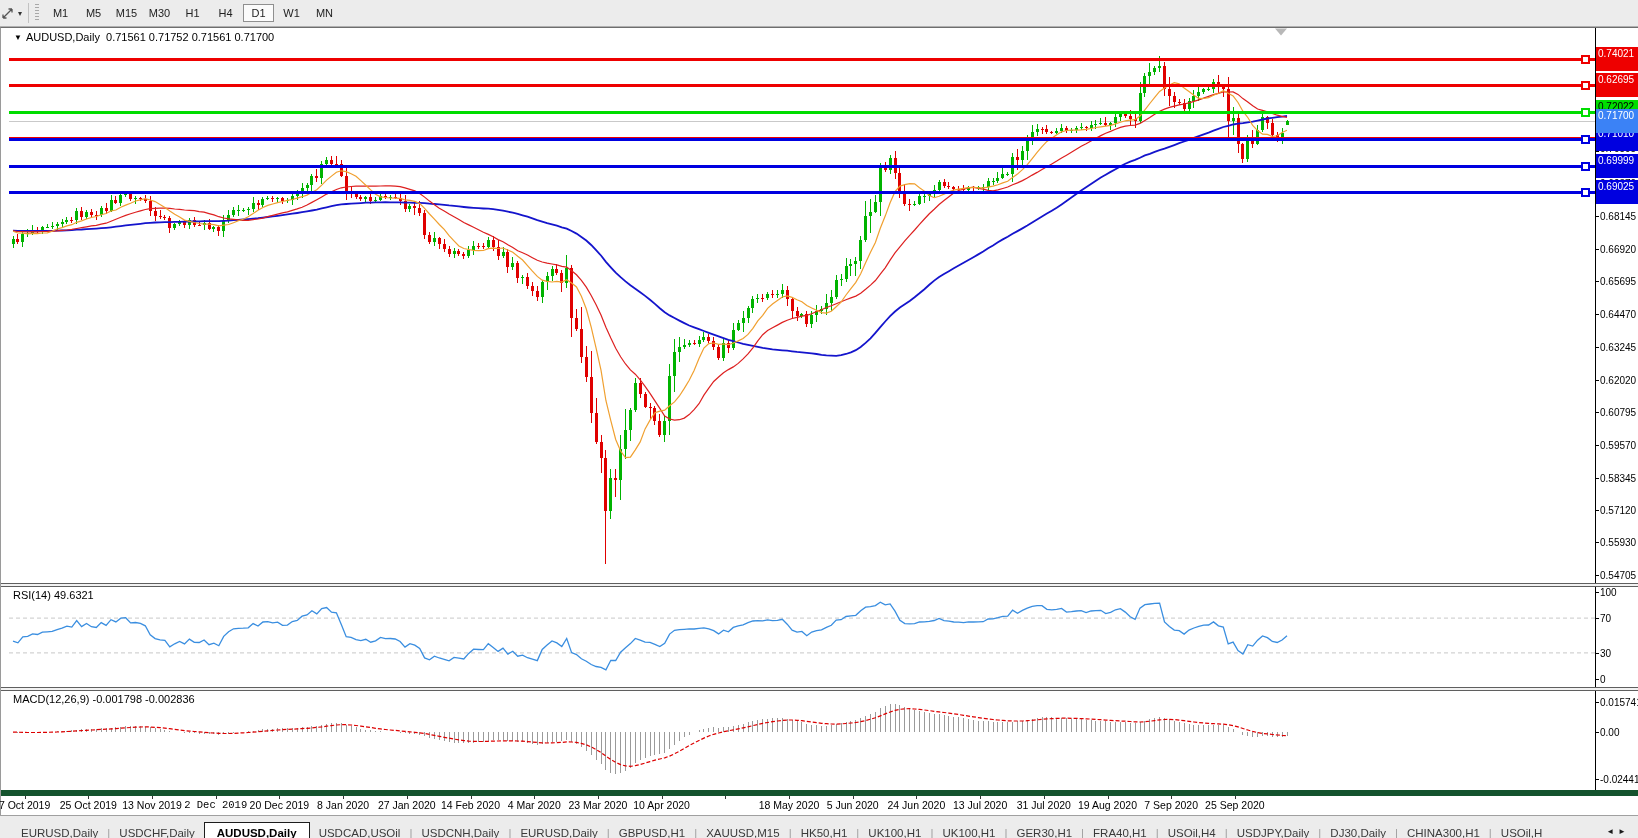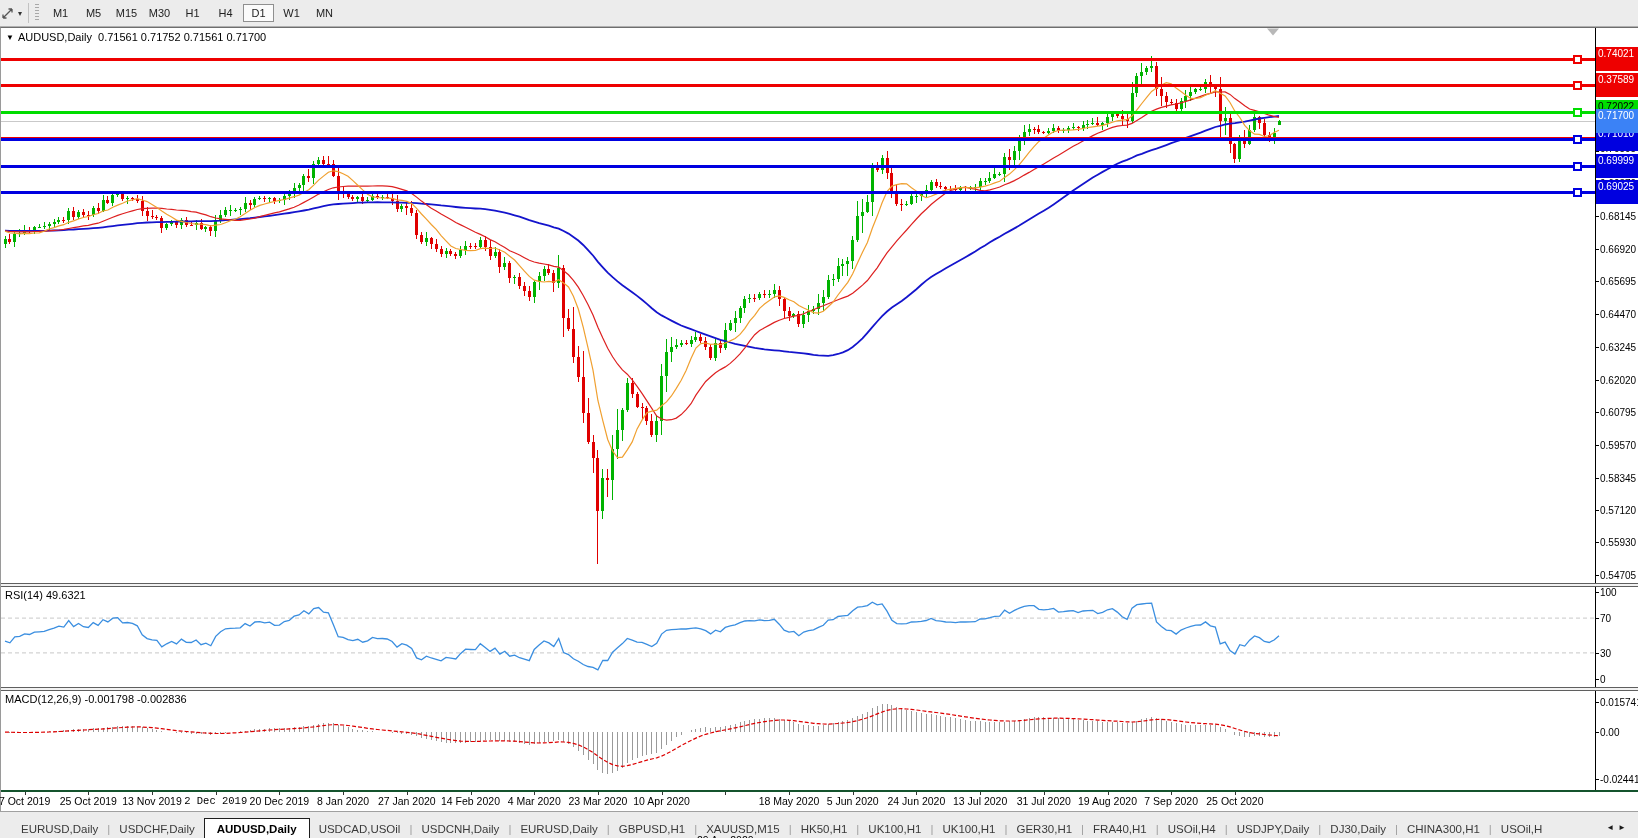--- a/index.html
+++ b/index.html
@@ -8,33 +8,33 @@
   .toolbar{height:26px;border-bottom:1px solid #b0b0b0;background:#ececec;display:flex;align-items:center;}
   .icon-btn{display:flex;align-items:center;padding:2px 2px 2px 0;margin-left:1px;}
   .icon-btn .caret{font-size:8px;color:#333;margin-left:2px;}
   .vsep{width:1px;height:20px;background:#c2c2c2;margin:0 4px;}
   .grip{width:4px;height:18px;margin:0 5px 0 2px;
         background:repeating-linear-gradient(to bottom,#a8a8a8 0 1px,transparent 1px 3px);}
   .tf-group{display:flex;align-items:center;}
   .tf-btn{min-width:23px;text-align:center;padding:2px 3px;margin:0 1px;font-size:11px;color:#222;border:1px solid transparent;cursor:default;}
   .tf-btn.active{background:#fbfbfb;border:1px solid #8f8f8f;}
   .chart-window{background:#fff;border-left:1px solid #9a9a9a;border-top:1px solid #6e6e6e;}
-  .pane{display:flex;background:#fff;}
+  .pane{display:flex;background:#fff;margin-left:8px;}
   .plot{position:relative;flex:1;overflow:hidden;background:#fff;}
   .plot svg{position:absolute;left:0;top:0;}
   .axis{width:42px;position:relative;border-left:1px solid #000;background:#fff;font-size:10px;color:#000;}
   .splitter{height:2px;background:#f2f2f2;border-top:1px solid #5f5f5f;border-bottom:1px solid #5f5f5f;}
   .chart-title{position:absolute;left:5px;top:3px;font-size:11px;color:#000;white-space:nowrap;z-index:5;}
   .chart-title .tcaret{font-size:8px;margin-right:4px;vertical-align:1px;}
   .ind-label{position:absolute;left:4px;top:2px;font-size:11px;color:#000;white-space:nowrap;z-index:5;}
   .tickmark{position:absolute;left:0;width:3px;height:1px;background:#000;}
   .ticklabel{position:absolute;left:4px;transform:translateY(-50%);white-space:nowrap;}
   .pricebox{position:absolute;left:0;right:0;height:24px;line-height:13px;padding-left:2px;
             font-size:10px;transform:translateY(-50%);white-space:nowrap;z-index:4;}
-  .date-axis{height:19px;border-top:2px solid #14532d;position:relative;background:#fff;font-size:10.5px;color:#000;}
+  .date-axis{height:19px;border-top:6px solid #14532d;position:relative;background:#fff;font-size:10.5px;color:#000;}
   .datelabel{position:absolute;top:3px;transform:translateX(-50%);white-space:nowrap;}
   .datetick{position:absolute;top:0;width:1px;height:3px;background:#333;}
   .tab-bar{height:27px;background:#ececec;border-top:1px solid #a0a0a0;display:flex;align-items:flex-end;
            padding-left:12px;font-size:11.5px;color:#3a3a3a;overflow:hidden;}
   .tab{padding:4px 9px;margin-bottom:0;white-space:nowrap;cursor:default;}
   .tab.active{background:#fff;border:1px solid #1d1d1d;border-bottom:none;font-weight:bold;color:#000;padding:4px 12px;}
   .tabsep{color:#9f9f9f;padding-bottom:4px;}
   .tab-arrows{margin-left:auto;margin-right:8px;padding-bottom:7px;font-size:8px;color:#1a1a1a;letter-spacing:4px;white-space:nowrap;}
 </style>
 </head>
@@ -647,21 +647,21 @@
           <div class="ticklabel" style="top: 416.987px;">0.59570</div>
           <div class="tickmark" style="top: 449.706px;"></div>
           <div class="ticklabel" style="top: 449.706px;">0.58345</div>
           <div class="tickmark" style="top: 482.425px;"></div>
           <div class="ticklabel" style="top: 482.425px;">0.57120</div>
           <div class="tickmark" style="top: 514.209px;"></div>
           <div class="ticklabel" style="top: 514.209px;">0.55930</div>
           <div class="tickmark" style="top: 546.928px;"></div>
           <div class="ticklabel" style="top: 546.928px;">0.54705</div>
           <div class="pricebox" style="top: 31.0096px; background: rgb(238, 0, 0); color: rgb(255, 255, 255);">0.74021</div>
-          <div class="pricebox" style="top: 57.3985px; background: rgb(238, 0, 0); color: rgb(255, 255, 255);">0.37589</div>
+          <div class="pricebox" style="top: 57.3985px; background: rgb(238, 0, 0); color: rgb(255, 255, 255);">0.62695</div>
           <div class="pricebox" style="top: 84.4017px; background: rgb(0, 221, 0); color: rgb(0, 0, 0);">0.72022</div>
           <div class="pricebox" style="top: 111.432px; background: rgb(0, 0, 224); color: rgb(255, 255, 255);">0.71010</div>
           <div class="pricebox" style="top: 138.435px; background: rgb(0, 0, 224); color: rgb(255, 255, 255);">0.69999</div>
           <div class="pricebox" style="top: 164.45px; background: rgb(0, 0, 224); color: rgb(255, 255, 255);">0.69025</div>
           <div class="pricebox" style="top: 93.0021px; background: #3b82f6; color: rgb(255, 255, 255);">0.71700</div>
         </div>
     </div>
 
     <div class="splitter"></div>
 
@@ -1005,21 +1005,21 @@
         <div class="datelabel" style="left: 915.4px;">24 Jun 2020</div>
         <div class="datetick" style="left: 979.1px;"></div>
         <div class="datelabel" style="left: 979.1px;">13 Jul 2020</div>
         <div class="datetick" style="left: 1042.8px;"></div>
         <div class="datelabel" style="left: 1042.8px;">31 Jul 2020</div>
         <div class="datetick" style="left: 1106.5px;"></div>
         <div class="datelabel" style="left: 1106.5px;">19 Aug 2020</div>
         <div class="datetick" style="left: 1170.2px;"></div>
         <div class="datelabel" style="left: 1170.2px;">7 Sep 2020</div>
         <div class="datetick" style="left: 1233.9px;"></div>
-        <div class="datelabel" style="left: 1233.9px;">25 Oct 2020</div>
+        <div class="datelabel" style="left: 1233.9px;">25 Sep 2020</div>
       </div>
   </div>
 
   <div class="tab-bar" id="tabBar">
       <div class="tab">EURUSD,Daily</div>
       <div class="tabsep">|</div>
       <div class="tab">USDCHF,Daily</div>
       <div class="tab active">AUDUSD,Daily</div>
       <div class="tab">USDCAD,USOil</div>
       <div class="tabsep">|</div>

